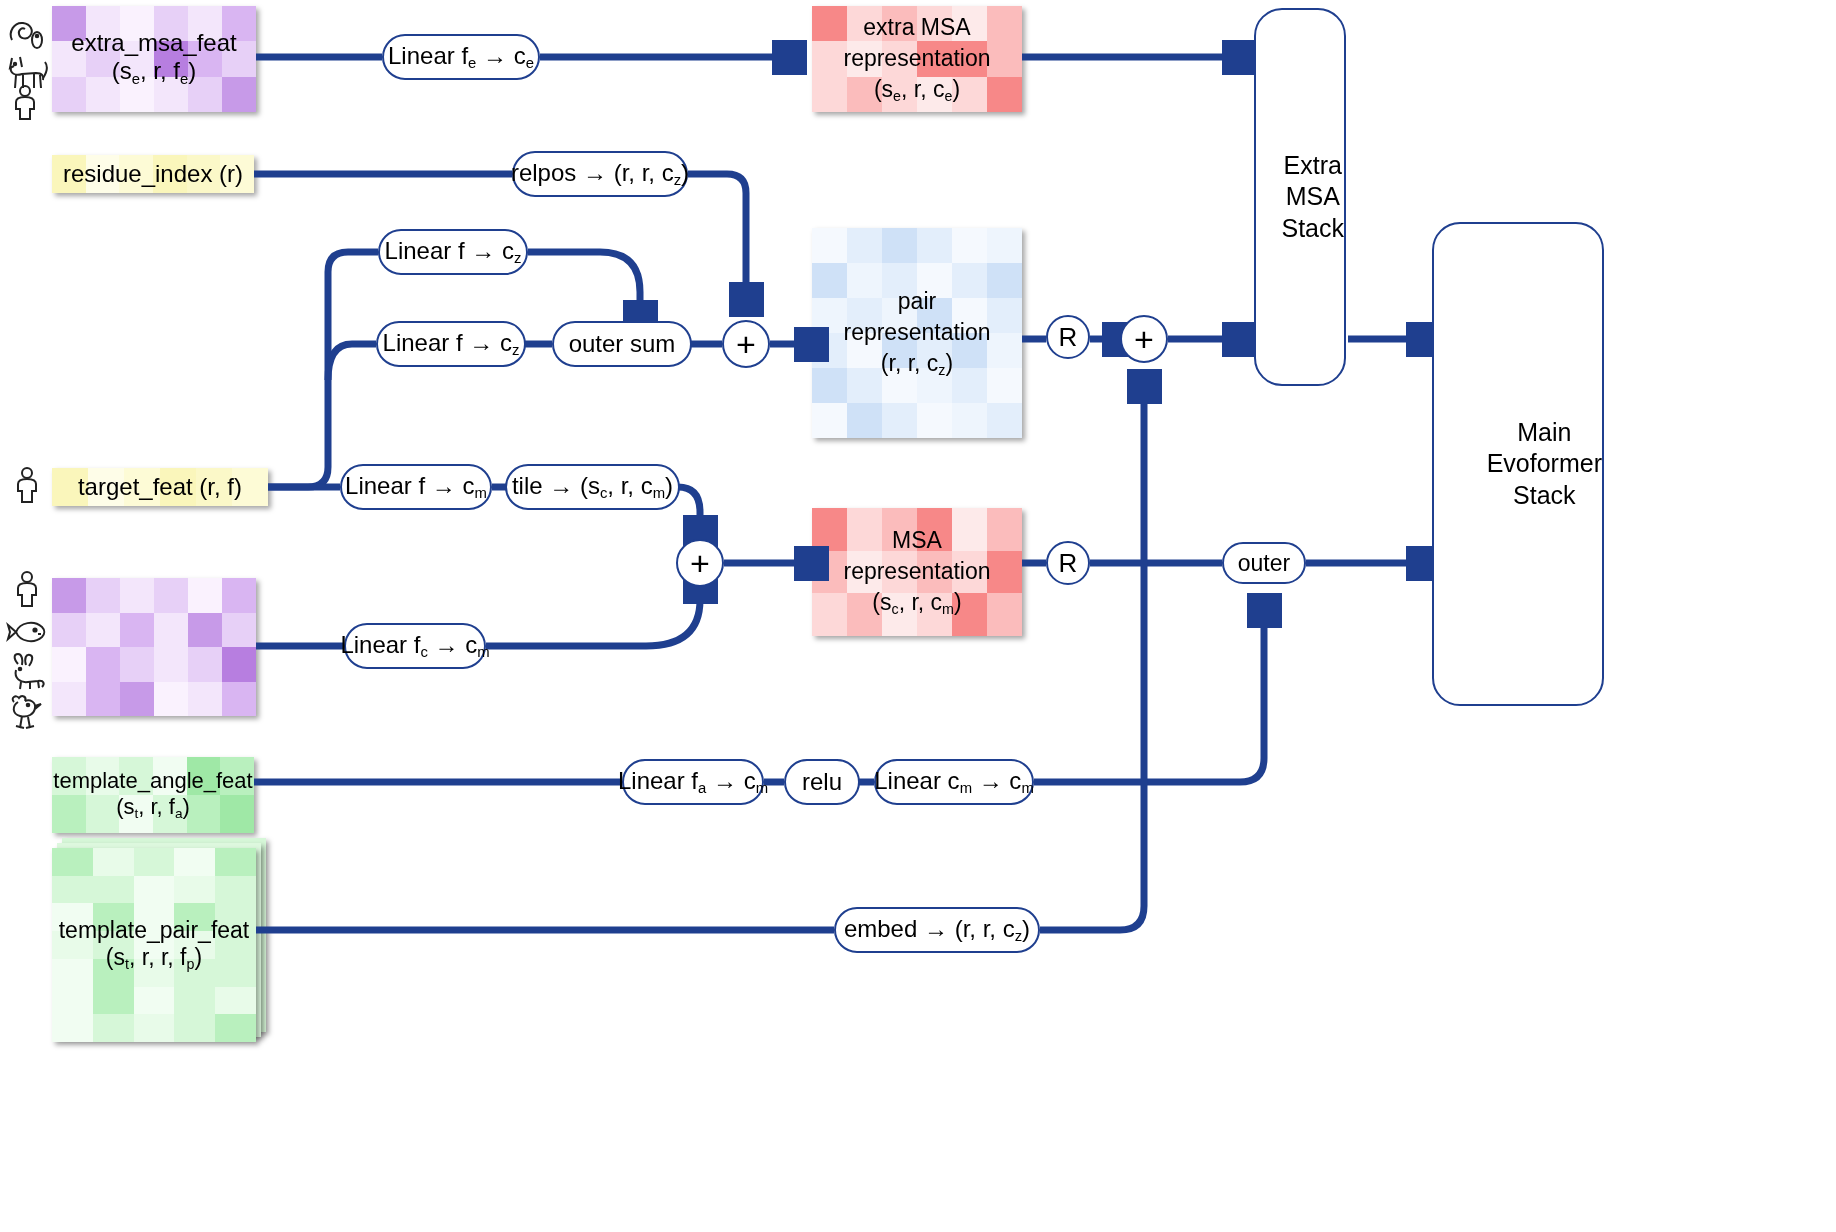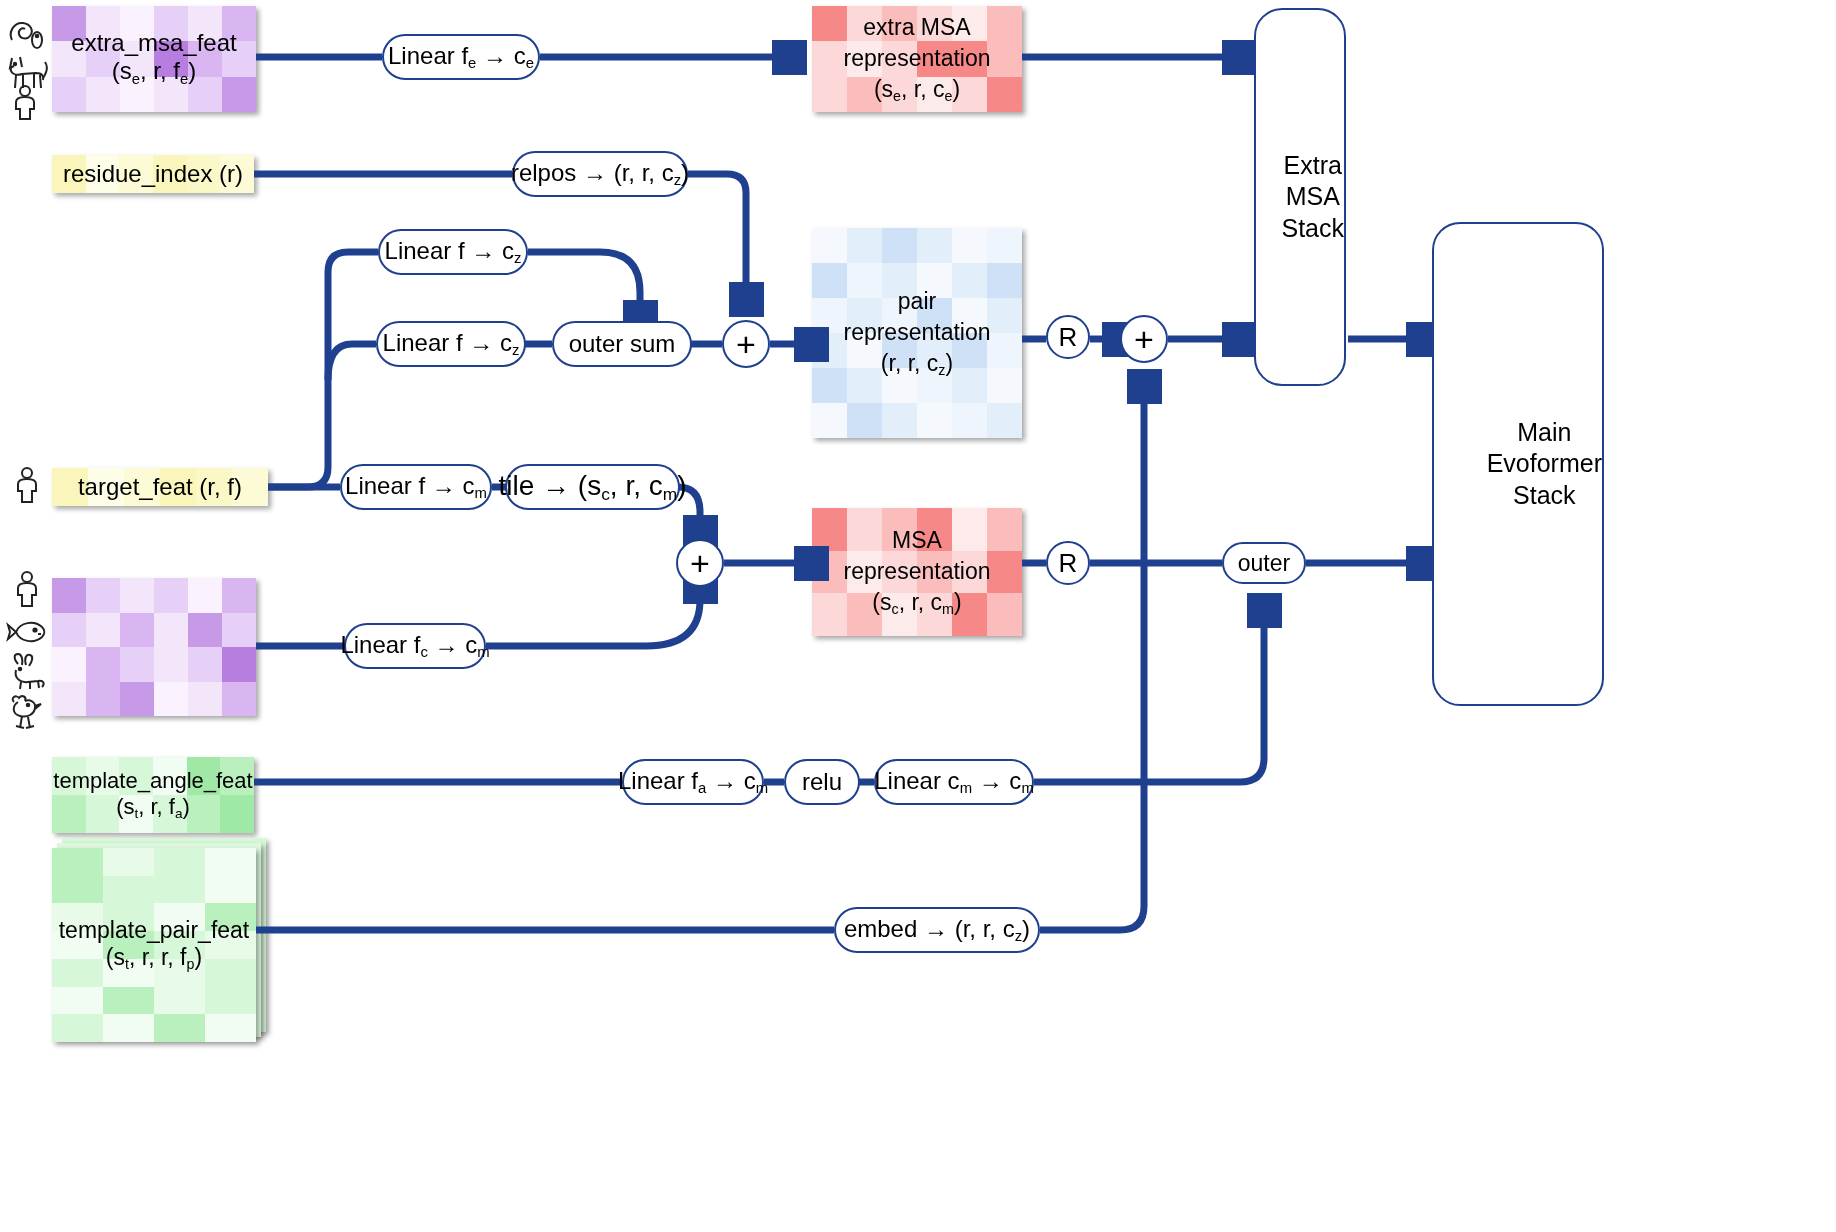--- a/index.html
+++ b/index.html
@@ -331,21 +331,21 @@
       <div class="cell" style="background: rgb(159, 232, 166);"></div>
 
   <div class="lbl">
       <span>template_angle_feat</span>
       <span class="l2"><span>(s</span><sub>t</sub><span>, r, f</span><sub>a</sub><span>)</span></span>
     </div>
     </div>
 
   <div class="stack-shadow" style="left:62px; top:838px; width:204px; height:194px; background:#d6f7d8;"></div>
   <div class="stack-shadow" style="left:57px; top:843px; width:204px; height:194px; background:#ddf8de;"></div>
-  <div class="feat" id="feat-template_pair_feat" style="left: 52px; top: 848px; width: 204px; height: 194px; font-size: 23px; grid-template-columns: repeat(4, 1fr); grid-template-rows: repeat(7, 1fr);">
+  <div class="feat" id="feat-template_pair_feat" style="left: 52px; top: 848px; width: 204px; height: 194px; font-size: 23px; grid-template-columns: repeat(5, 1fr); grid-template-rows: repeat(7, 1fr);">
       <div class="cell" style="background: rgb(185, 240, 190);"></div>
       <div class="cell" style="background: rgb(232, 251, 233);"></div>
       <div class="cell" style="background: rgb(214, 247, 216);"></div>
       <div class="cell" style="background: rgb(241, 253, 242);"></div>
       <div class="cell" style="background: rgb(185, 240, 190);"></div>
       <div class="cell" style="background: rgb(214, 247, 216);"></div>
       <div class="cell" style="background: rgb(214, 247, 216);"></div>
       <div class="cell" style="background: rgb(241, 253, 242);"></div>
       <div class="cell" style="background: rgb(232, 251, 233);"></div>
       <div class="cell" style="background: rgb(214, 247, 216);"></div>
@@ -504,21 +504,21 @@
   </div>
 
   <div class="pill" style="left:552px; top:321px; width:140px; height:46px; font-size:24px;">
     <span>outer sum</span>
   </div>
 
   <div class="pill" style="left:340px; top:464px; width:152px; height:46px; font-size:24px;align-items:center;">
     <span><span>Linear f → c</span><sub>m</sub></span>
   </div>
 
-  <div class="pill" style="left:505px; top:464px; width:175px; height:46px; font-size:28px;">
+  <div class="pill" style="left:505px; top:464px; width:175px; height:46px; font-size:24px;">
     <span><span>tile → (s</span><sub>c</sub><span>, r, c</span><sub>m</sub><span>)</span></span>
   </div>
 
   <div class="pill" style="left:344px; top:623px; width:142px; height:46px; font-size:24px;">
     <span><span>Linear f</span><sub>c</sub><span> → c</span><sub>m</sub></span>
   </div>
 
   <div class="pill" style="left:622px; top:759px; width:142px; height:46px; font-size:24px;">
     <span><span>Linear f</span><sub>a</sub><span> → c</span><sub>m</sub></span>
   </div>

